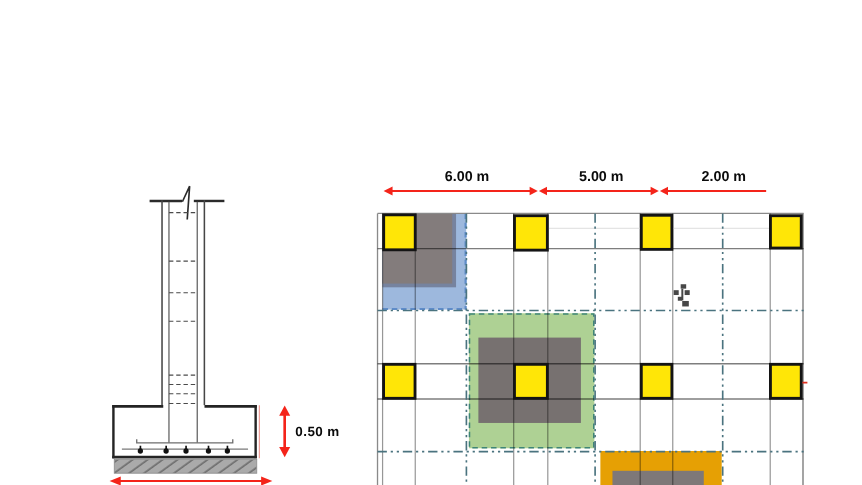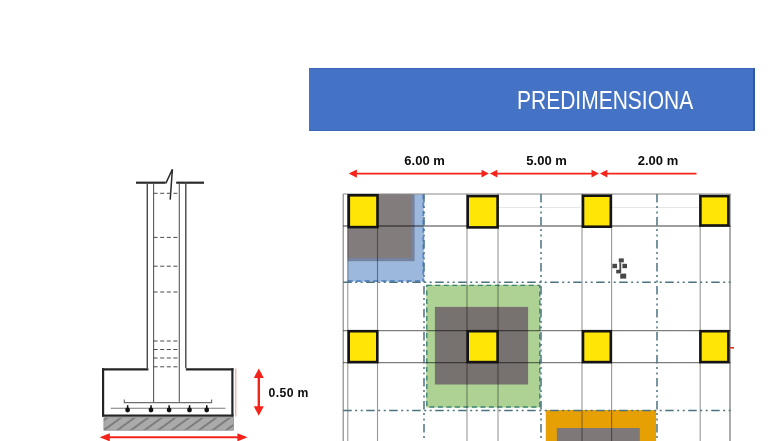--- a/index.html
+++ b/index.html
@@ -9,23 +9,20 @@
           background:#4472c4;border-top:1px solid #3b66b6;border-bottom:1px solid #3b66b6;
           border-right:2px solid #2e59a0;}
   #banner span{position:absolute;left:208px;top:50%;transform:translateY(-50%) scaleX(0.84);
           transform-origin:left center;color:#ffffff;font-size:25px;white-space:nowrap;}
   svg{position:absolute;left:0;top:0;}
 </style>
 </head>
 <body>
 <div id="page">
 
-<div id="banner">
-      <span>PREDIMENSIONA</span>
-    </div>
 <svg width="784" height="441" viewBox="0 0 784 441">
 <defs>
   <pattern id="hatch" width="8.6" height="8" patternUnits="userSpaceOnUse" patternTransform="rotate(-36)">
     <rect width="8.6" height="8" fill="#aaaaaa"></rect>
     <line x1="-1" y1="1" x2="11" y2="1" stroke="#626262" stroke-width="1.25"></line>
   </pattern>
 </defs>
 
 <g>
 

